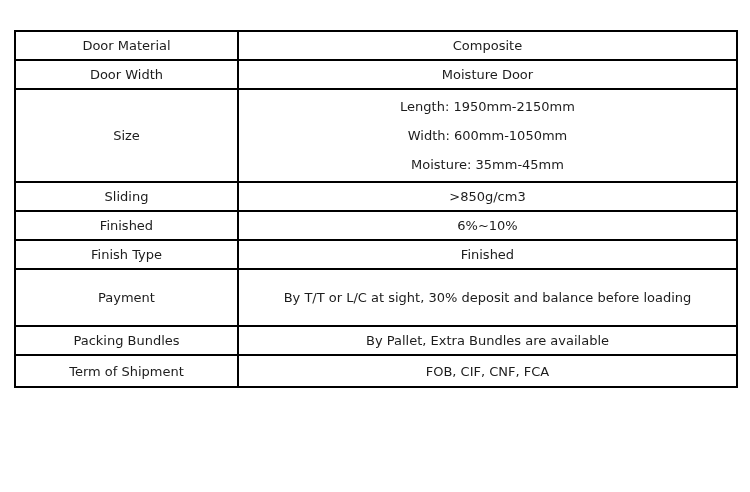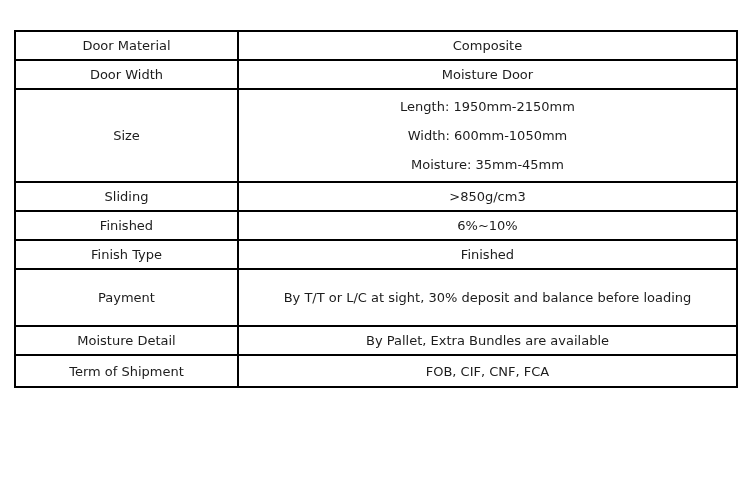--- a/index.html
+++ b/index.html
@@ -79,21 +79,21 @@
       </tr>
       <tr class="r-single">
         <td>Finish Type</td>
         <td>Finished</td>
       </tr>
       <tr class="r-payment">
         <td>Payment</td>
         <td class="value-left">By T/T or L/C at sight, 30% deposit and balance before loading</td>
       </tr>
       <tr class="r-single">
-        <td>Moisture Detail</td>
+        <td>Packing Bundles</td>
         <td>By Pallet, Extra Bundles are available</td>
       </tr>
       <tr class="r-last">
         <td>Term of Shipment</td>
         <td>FOB, CIF, CNF, FCA</td>
       </tr>
     </tbody>
   </table>
 </div>
 

